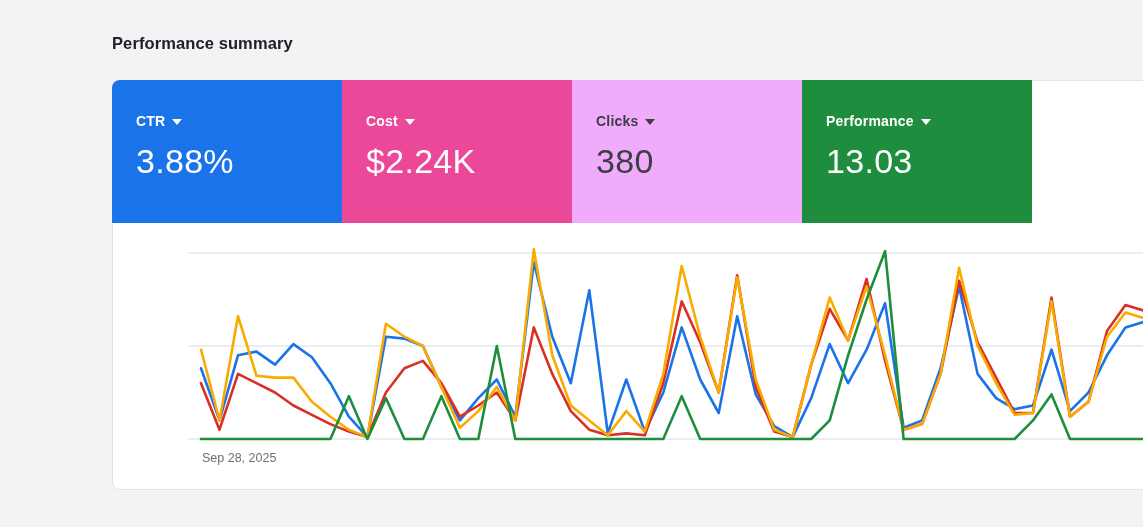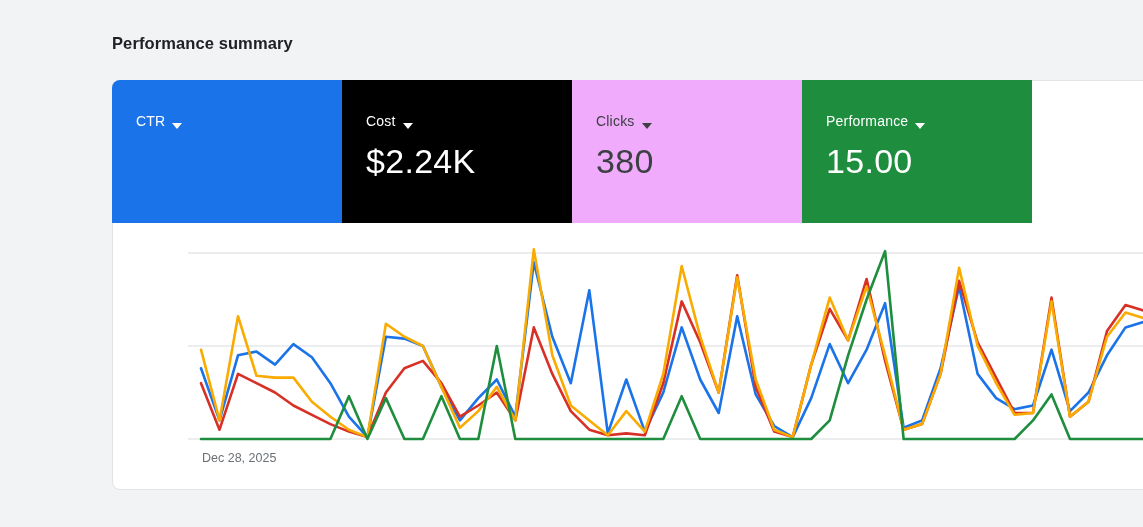--- a/index.html
+++ b/index.html
@@ -26,22 +26,22 @@
     position:absolute; left:-1px; top:-1px;
     display:flex;
   }
   .chip {
     width:230px; height:143px;
     padding:33px 0 0 24px;
     cursor:pointer;
   }
   .chip:first-child { border-top-left-radius:8px; }
   .chip-label-row {
-    display:flex; align-items:flex-end; gap:7px;
-    font-size:14px; font-weight:400; letter-spacing:.2px;
+    display:flex; align-items:center; gap:7px;
+    font-size:14px; font-weight:700; letter-spacing:.2px;
   }
   .chip-caret { display:block; margin-top:2px; }
   .chip-value {
     margin-top:13px;
     font-size:34px; font-weight:400; letter-spacing:.3px;
   }
   .chart-svg { position:absolute; left:0; top:165px; }
   .axis-label {
     position:absolute; left:89px; top:370px;
     font-size:12.5px; color:#6b7075;
@@ -55,22 +55,23 @@
 <div class="panel">
 
   <div class="chips-row">
     <div class="chip" style="background: rgb(26, 115, 232); color: rgb(255, 255, 255);">
       <div class="chip-label-row">
         <span>CTR</span>
         <svg class="chip-caret" width="10" height="6" viewBox="0 0 10 6">
             <path d="M0 0 L10 0 L5 6 Z" fill="currentColor"></path>
           </svg>
       </div>
+      <div class="chip-value">3.88%</div>
     </div>
-    <div class="chip" style="background: #000000; color: rgb(255, 255, 255);">
+    <div class="chip" style="background: #ec4899; color: rgb(255, 255, 255);">
       <div class="chip-label-row">
         <span>Cost</span>
         <svg class="chip-caret" width="10" height="6" viewBox="0 0 10 6">
             <path d="M0 0 L10 0 L5 6 Z" fill="currentColor"></path>
           </svg>
       </div>
       <div class="chip-value">$2.24K</div>
     </div>
     <div class="chip" style="background: #f0abfc; color: rgb(60, 64, 67);">
       <div class="chip-label-row">
@@ -81,28 +82,28 @@
       </div>
       <div class="chip-value">380</div>
     </div>
     <div class="chip" style="background: rgb(30, 142, 62); color: rgb(255, 255, 255);">
       <div class="chip-label-row">
         <span>Performance</span>
         <svg class="chip-caret" width="10" height="6" viewBox="0 0 10 6">
             <path d="M0 0 L10 0 L5 6 Z" fill="currentColor"></path>
           </svg>
       </div>
-      <div class="chip-value">15.00</div>
+      <div class="chip-value">13.03</div>
     </div>
   </div>
 
   <svg id="chart-svg" class="chart-svg" width="1051" height="200" viewBox="0 0 1051 200">
       <line x1="75" x2="1051" y1="193.0" y2="193.0" stroke="#e5e7e9" stroke-width="1.3"></line>
       <line x1="75" x2="1051" y1="100.0" y2="100.0" stroke="#e5e7e9" stroke-width="1.3"></line>
       <line x1="75" x2="1051" y1="7.0" y2="7.0" stroke="#e5e7e9" stroke-width="1.3"></line>
       <polyline points="88.0,122.3 106.5,174.4 125.0,109.3 143.5,105.6 162.0,118.6 180.4,98.1 198.9,111.2 217.4,137.2 235.9,170.7 254.4,191.1 272.9,90.7 291.4,92.6 309.9,100.0 328.4,140.9 346.9,174.4 365.3,152.1 383.8,133.5 402.3,170.7 420.8,16.3 439.3,90.7 457.8,137.2 476.3,44.2 494.8,187.4 513.3,133.5 531.8,185.6 550.3,146.5 568.7,81.4 587.2,133.5 605.7,167.0 624.2,70.2 642.7,148.4 661.2,180.0 679.7,191.1 698.2,152.1 716.7,98.1 735.1,137.2 753.6,103.7 772.1,57.2 790.6,181.8 809.1,174.4 827.6,122.3 846.1,40.5 864.6,127.9 883.1,152.1 901.6,163.2 920.0,159.5 938.5,103.7 957.0,165.1 975.5,146.5 994.0,109.3 1012.5,81.4 1031.0,75.8" fill="none" stroke="#1a73e8" stroke-width="2.6" stroke-linejoin="round" stroke-linecap="round"></polyline>
       <polyline points="88.0,137.2 106.5,183.7 125.0,127.9 143.5,137.2 162.0,146.5 180.4,159.5 198.9,168.8 217.4,178.1 235.9,185.6 254.4,191.1 272.9,146.5 291.4,122.3 309.9,114.9 328.4,137.2 346.9,170.7 365.3,159.5 383.8,146.5 402.3,174.4 420.8,81.4 439.3,127.9 457.8,165.1 476.3,183.7 494.8,189.3 513.3,187.4 531.8,189.3 550.3,137.2 568.7,55.4 587.2,96.3 605.7,146.5 624.2,29.3 642.7,140.9 661.2,185.6 679.7,191.1 698.2,118.6 716.7,62.8 735.1,94.4 753.6,33.0 772.1,114.9 790.6,183.7 809.1,178.1 827.6,127.9 846.1,34.9 864.6,96.3 883.1,131.6 901.6,167.0 920.0,167.0 938.5,51.6 957.0,170.7 975.5,155.8 994.0,85.1 1012.5,59.1 1031.0,64.7" fill="none" stroke="#d93025" stroke-width="2.6" stroke-linejoin="round" stroke-linecap="round"></polyline>
       <polyline points="88.0,103.7 106.5,174.4 125.0,70.2 143.5,129.8 162.0,131.6 180.4,131.6 198.9,155.8 217.4,170.7 235.9,183.7 254.4,191.1 272.9,77.7 291.4,90.7 309.9,100.0 328.4,140.9 346.9,181.8 365.3,165.1 383.8,140.9 402.3,174.4 420.8,3.3 439.3,109.3 457.8,159.5 476.3,174.4 494.8,189.3 513.3,165.1 531.8,185.6 550.3,127.9 568.7,20.0 587.2,90.7 605.7,146.5 624.2,31.2 642.7,133.5 661.2,183.7 679.7,191.1 698.2,118.6 716.7,51.6 735.1,94.4 753.6,40.5 772.1,109.3 790.6,183.7 809.1,178.1 827.6,127.9 846.1,21.9 864.6,100.0 883.1,137.2 901.6,168.8 920.0,167.0 938.5,55.4 957.0,170.7 975.5,155.8 994.0,90.7 1012.5,66.5 1031.0,72.1" fill="none" stroke="#f9ab00" stroke-width="2.6" stroke-linejoin="round" stroke-linecap="round"></polyline>
       <polyline points="88.0,193.0 106.5,193.0 125.0,193.0 143.5,193.0 162.0,193.0 180.4,193.0 198.9,193.0 217.4,193.0 235.9,150.2 254.4,193.0 272.9,152.1 291.4,193.0 309.9,193.0 328.4,150.2 346.9,193.0 365.3,193.0 383.8,100.0 402.3,193.0 420.8,193.0 439.3,193.0 457.8,193.0 476.3,193.0 494.8,193.0 513.3,193.0 531.8,193.0 550.3,193.0 568.7,150.2 587.2,193.0 605.7,193.0 624.2,193.0 642.7,193.0 661.2,193.0 679.7,193.0 698.2,193.0 716.7,174.4 735.1,109.3 753.6,53.5 772.1,5.1 790.6,193.0 809.1,193.0 827.6,193.0 846.1,193.0 864.6,193.0 883.1,193.0 901.6,193.0 920.0,174.4 938.5,148.4 957.0,193.0 975.5,193.0 994.0,193.0 1012.5,193.0 1031.0,193.0" fill="none" stroke="#1e8e3e" stroke-width="2.6" stroke-linejoin="round" stroke-linecap="round"></polyline>
     </svg>
 
-  <div class="axis-label">Dec 28, 2025</div>
+  <div class="axis-label">Sep 28, 2025</div>
 </div>
 
 </body></html>

